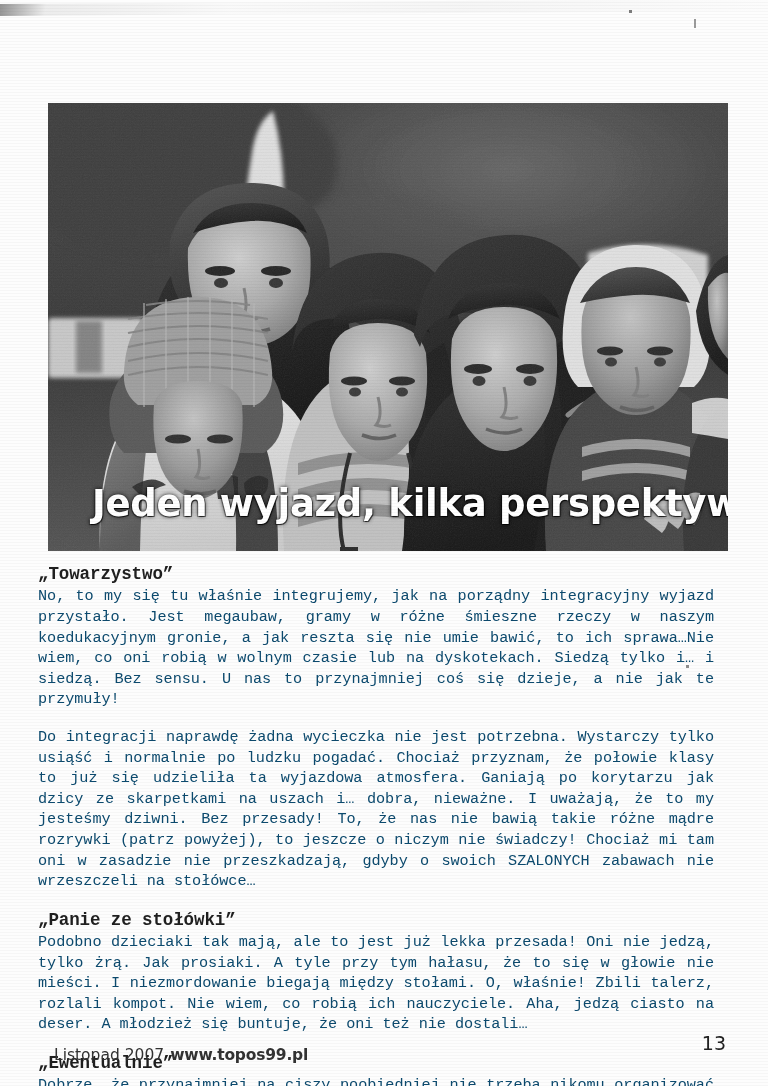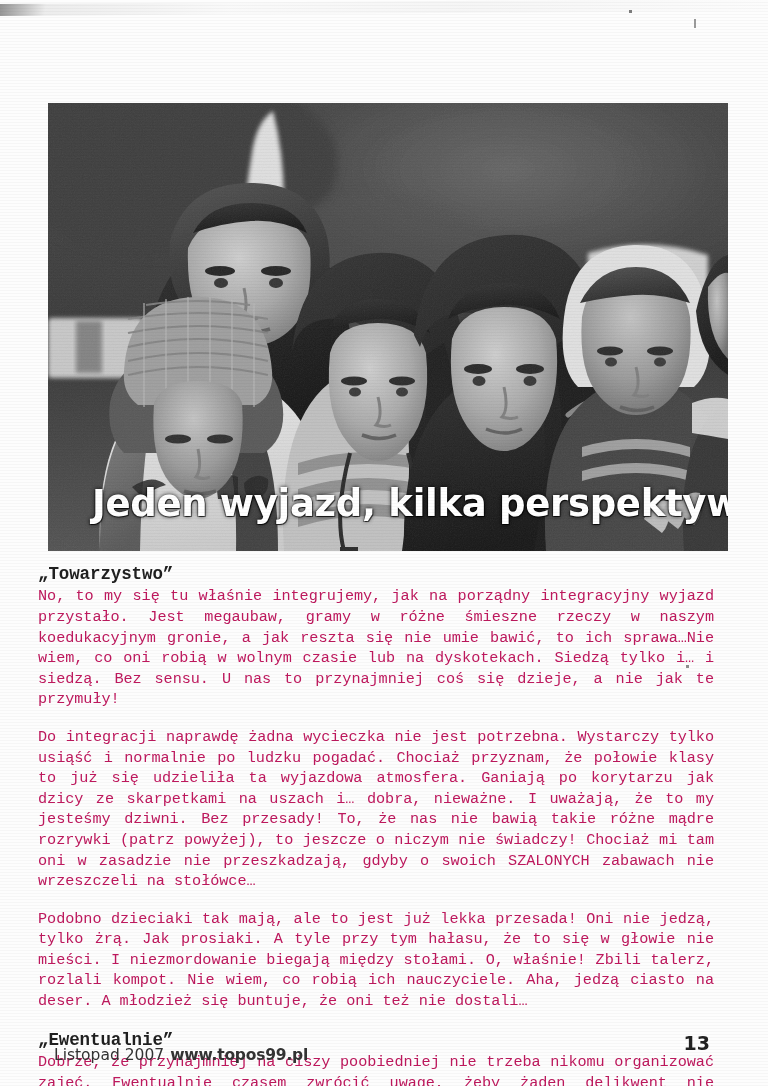--- a/index.html
+++ b/index.html
@@ -87,21 +87,21 @@
     font-size: 17.5px;
     font-weight: bold;
     color: #1f1f1f;
     margin: 0 0 1px 0;
     line-height: 1.28;
     letter-spacing: -0.1px;
   }
   .sec-body {
     font-size: 15.2px;
     line-height: 1.355;
-    color: #be185d;
+    color: #0c4a6e;
     margin: 0;
     text-align: justify;
     text-justify: inter-word;
     letter-spacing: -0.05px;
     hyphens: none;
   }
   .sec-body.last-open { text-align: justify; }
 
   
   .footer {
@@ -119,24 +119,24 @@
     color: #333;
     white-space: nowrap;
   }
   .footer-site {
     font-weight: bold;
     margin-left: 6px;
     letter-spacing: -0.2px;
   }
   .folio {
     font-size: 19px;
-    font-weight: bold;
+    font-weight: normal;
     color: #222;
     position: absolute;
-    right: 22px;
+    right: 6px;
     top: -14px;
   }
 
   
   .grain {
     position: absolute;
     inset: 0;
     pointer-events: none;
     opacity: 0.055;
     background-image:
@@ -363,20 +363,21 @@
     <div class="sec">
       <h2 class="sec-head">„Towarzystwo”</h2>
       <p class="sec-body">No, to my się tu właśnie integrujemy, jak na porządny integracyjny wyjazd przystało. Jest megaubaw, gramy w różne śmieszne rzeczy w naszym koedukacyjnym gronie, a jak reszta się nie umie bawić, to ich sprawa…Nie wiem, co oni robią w wolnym czasie lub na dyskotekach. Siedzą tylko i… i siedzą. Bez sensu. U nas to przynajmniej coś się dzieje, a nie jak te przymuły!</p>
     </div>
 
     <div class="sec">
       <p class="sec-body">Do integracji naprawdę żadna wycieczka nie jest potrzebna.  Wystarczy tylko usiąść i normalnie po ludzku pogadać. Chociaż przyznam, że połowie klasy to już się udzieliła ta wyjazdowa atmosfera. Ganiają po korytarzu jak dzicy ze skarpetkami na uszach i… dobra, nieważne. I uważają, że to my jesteśmy dziwni. Bez przesady! To, że nas nie bawią takie różne mądre rozrywki (patrz powyżej), to jeszcze o niczym nie świadczy! Chociaż mi tam oni w zasadzie nie przeszkadzają, gdyby o swoich SZALONYCH zabawach nie wrzeszczeli na stołówce…</p>
     </div>
 
     <div class="sec">
+      <h2 class="sec-head">„Panie ze stołówki”</h2>
       <p class="sec-body">Podobno dzieciaki tak mają, ale to jest już lekka przesada! Oni nie jedzą, tylko żrą. Jak prosiaki. A tyle przy tym hałasu, że to się w głowie nie mieści. I niezmordowanie biegają między stołami. O, właśnie! Zbili talerz, rozlali kompot. Nie wiem, co robią ich nauczyciele. Aha, jedzą ciasto na deser. A młodzież się buntuje, że oni też nie dostali…</p>
     </div>
 
     <div class="sec">
       <h2 class="sec-head">„Ewentualnie”</h2>
       <p class="sec-body last-open">Dobrze, że przynajmniej na ciszy poobiedniej nie trzeba nikomu organizować zajęć. Ewentualnie czasem zwrócić uwagę, żeby żaden delikwent nie maltretował tyle ani nie</p>
     </div>
 
   </div>
 

